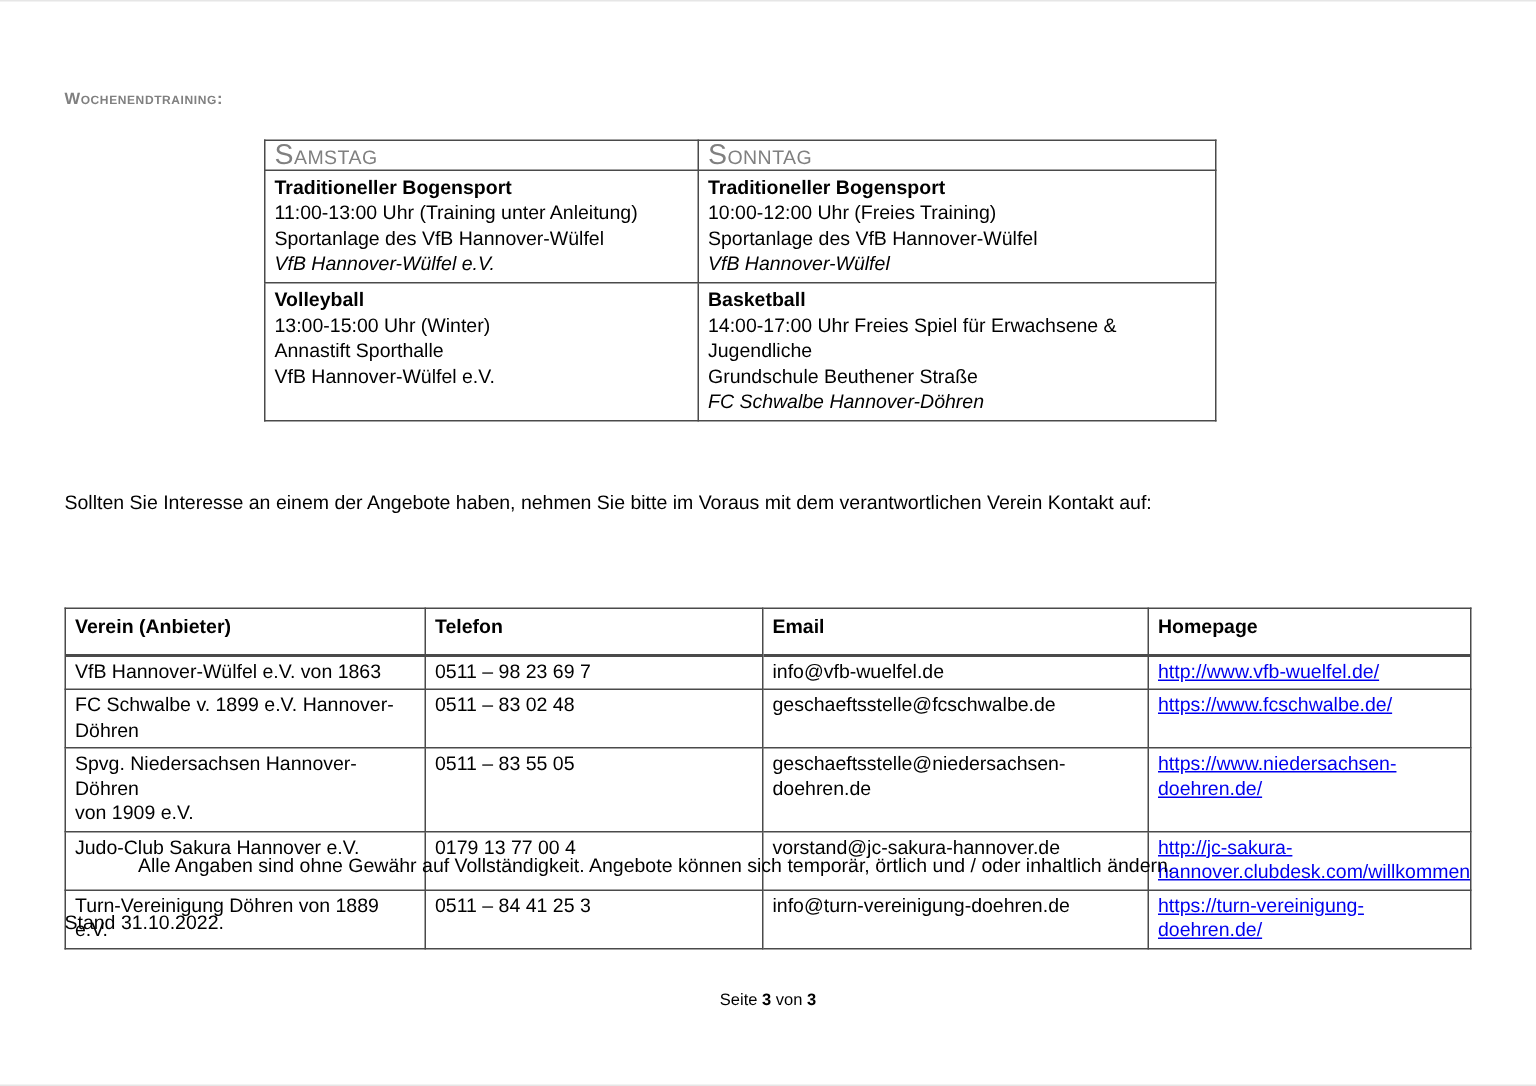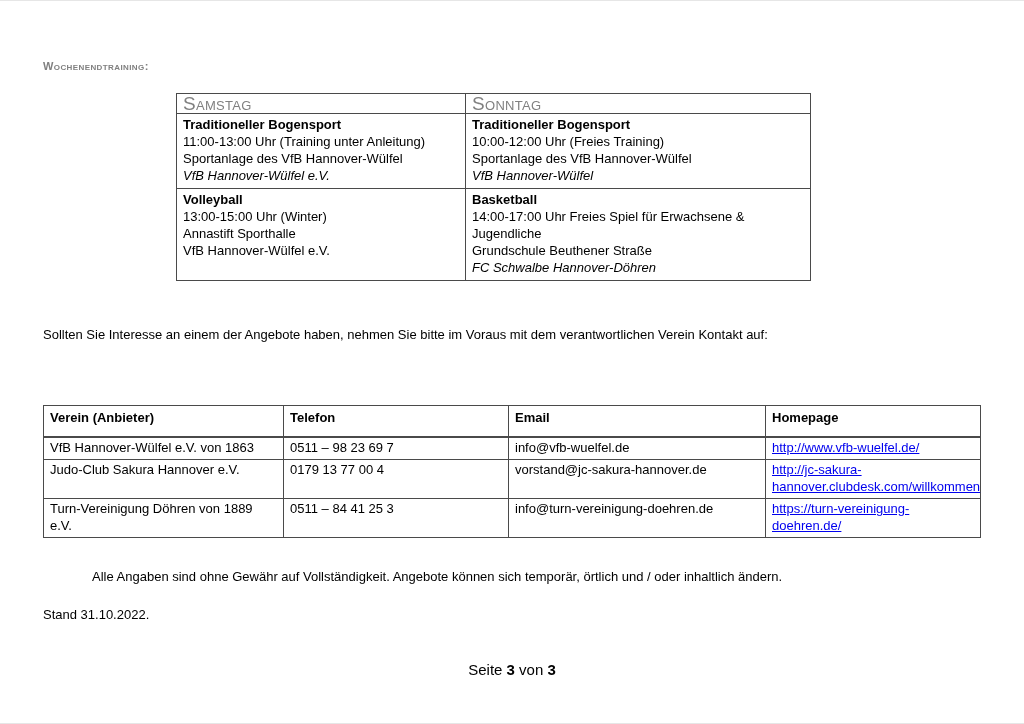--- a/index.html
+++ b/index.html
@@ -87,21 +87,21 @@
   
   .stand      { position: absolute; left: 43px; top: 574px; margin-top: 32px; }
   .disclaimer { position: absolute; left: 56px; top: 568px; width: 940px; padding-left: 36px; }
 
   
   .footer {
     position: absolute;
     left: 0; top: 660px;
     width: 1024px;
     text-align: center;
-    font-size: 15px;
+    font-size: 11px;
   }
   .footer b { font-weight: bold; }
 </style>
 </head>
 <body>
 
 <h1 class="heading">Wochenendtraining:</h1>
 
 <table class="schedule">
   <colgroup>
@@ -164,20 +164,36 @@
     </tr>
   </thead>
   <tbody>
     <tr>
       <td>VfB Hannover-Wülfel e.V. von 1863</td>
       <td>0511 – 98 23 69 7</td>
       <td>info@vfb-wuelfel.de</td>
       <td><a href="#">http://www.vfb-wuelfel.de/</a></td>
     </tr>
     <tr>
+      <td>FC Schwalbe v. 1899 e.V. Hannover-
+Döhren</td>
+      <td>0511 – 83 02 48</td>
+      <td>geschaeftsstelle@fcschwalbe.de</td>
+      <td><a href="#">https://www.fcschwalbe.de/</a></td>
+    </tr>
+    <tr>
+      <td>Spvg. Niedersachsen Hannover-Döhren
+von 1909 e.V.</td>
+      <td>0511 – 83 55 05</td>
+      <td>geschaeftsstelle@niedersachsen-
+doehren.de</td>
+      <td><a href="#">https://www.niedersachsen-
+doehren.de/</a></td>
+    </tr>
+    <tr>
       <td>Judo-Club Sakura Hannover e.V.</td>
       <td>0179 13 77 00 4</td>
       <td>vorstand@jc-sakura-hannover.de</td>
       <td><a href="#">http://jc-sakura-
 hannover.clubdesk.com/willkommen</a></td>
     </tr>
     <tr>
       <td>Turn-Vereinigung Döhren von 1889 e.V.</td>
       <td>0511 – 84 41 25 3</td>
       <td>info@turn-vereinigung-doehren.de</td>

